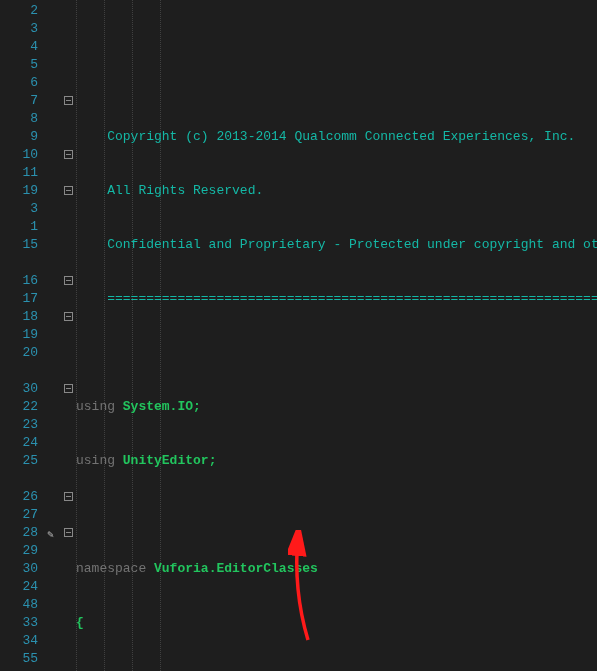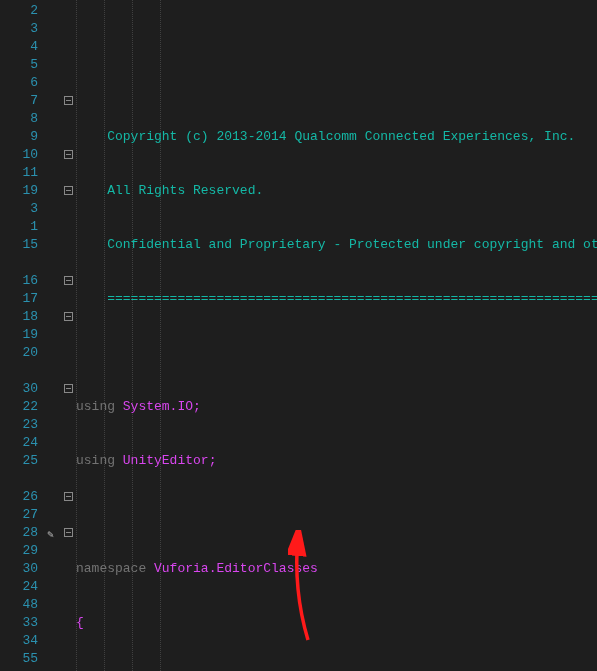--- a/index.html
+++ b/index.html
@@ -65,21 +65,21 @@
   .code {
     flex: 1;
     padding-top: 2px;
     white-space: pre;
     position: relative;
   }
   .code .line { height: 18px; position: relative; }
   .line span, .line { position: relative; z-index: 1; }
   .c-comment { color: #14b8a6; }
   .c-keyword { color: #737373; }
-  .c-text { color: #d946ef; }
+  .c-text { color: #22c55e; font-weight: bold; }
 
   .guide {
     position: absolute;
     top: 0; bottom: 0;
     width: 1px;
     border-left: 1px dotted #404040;
     z-index: 0;
   }
 
   

